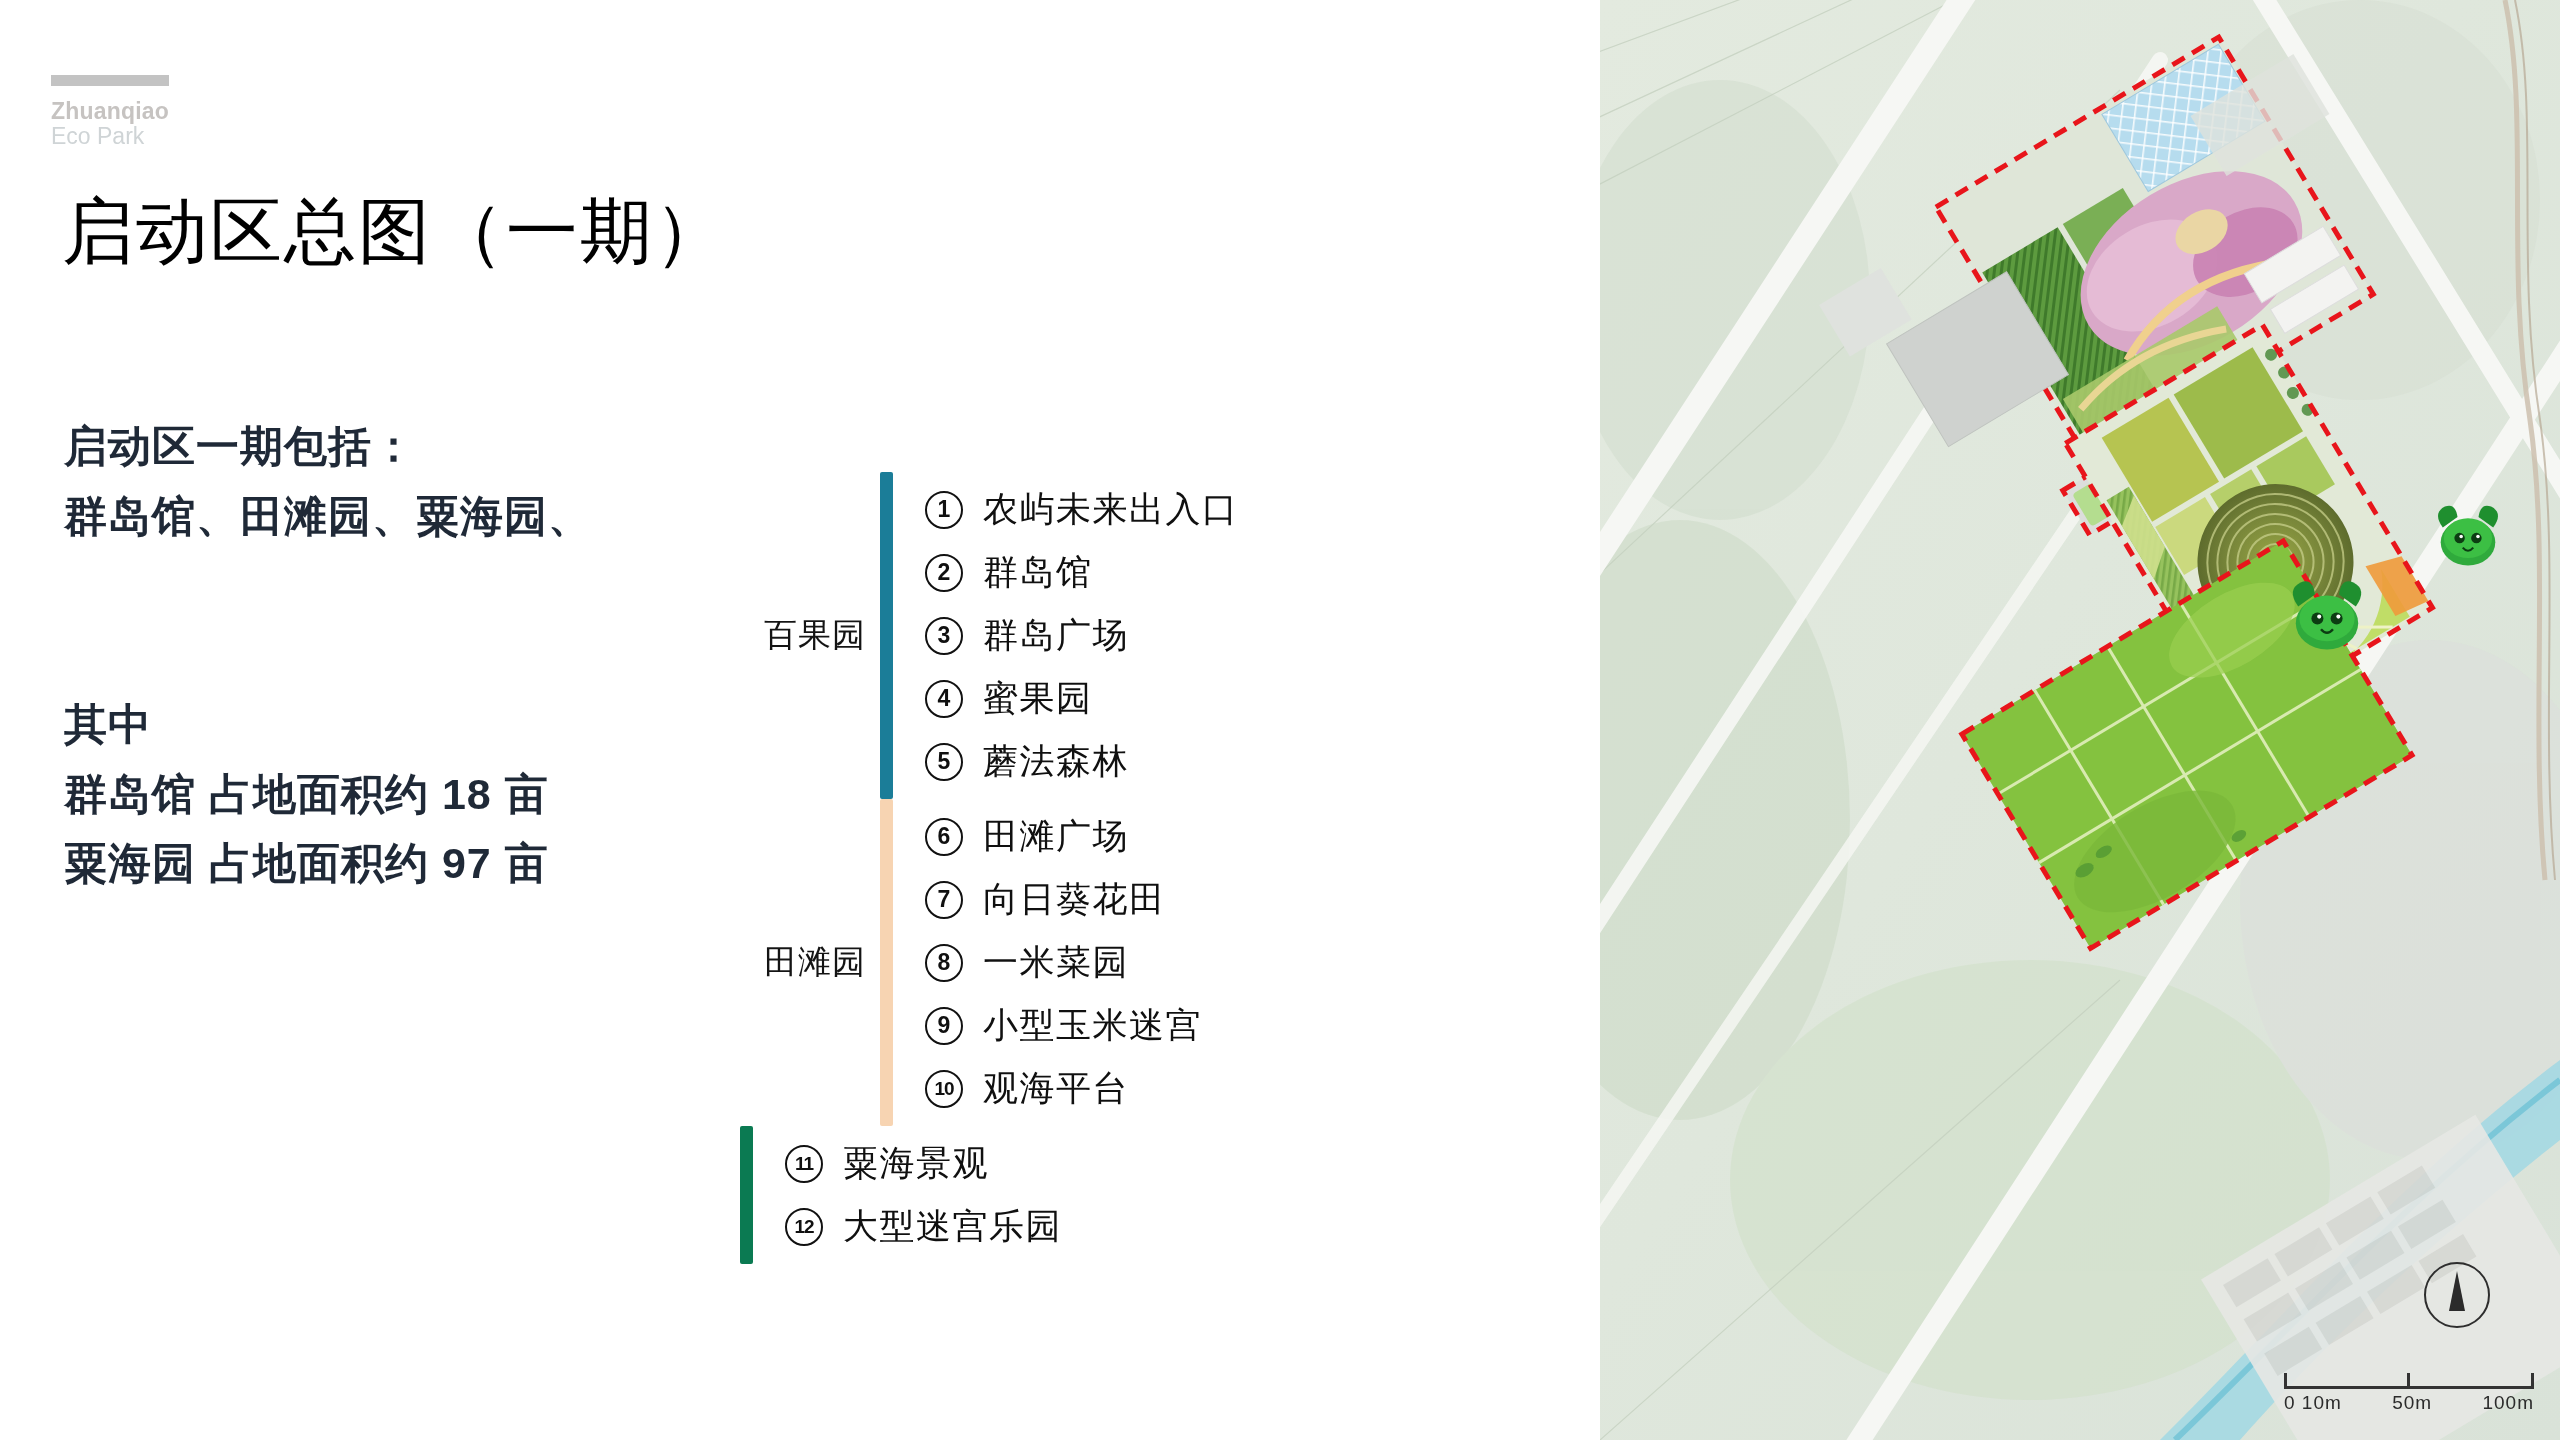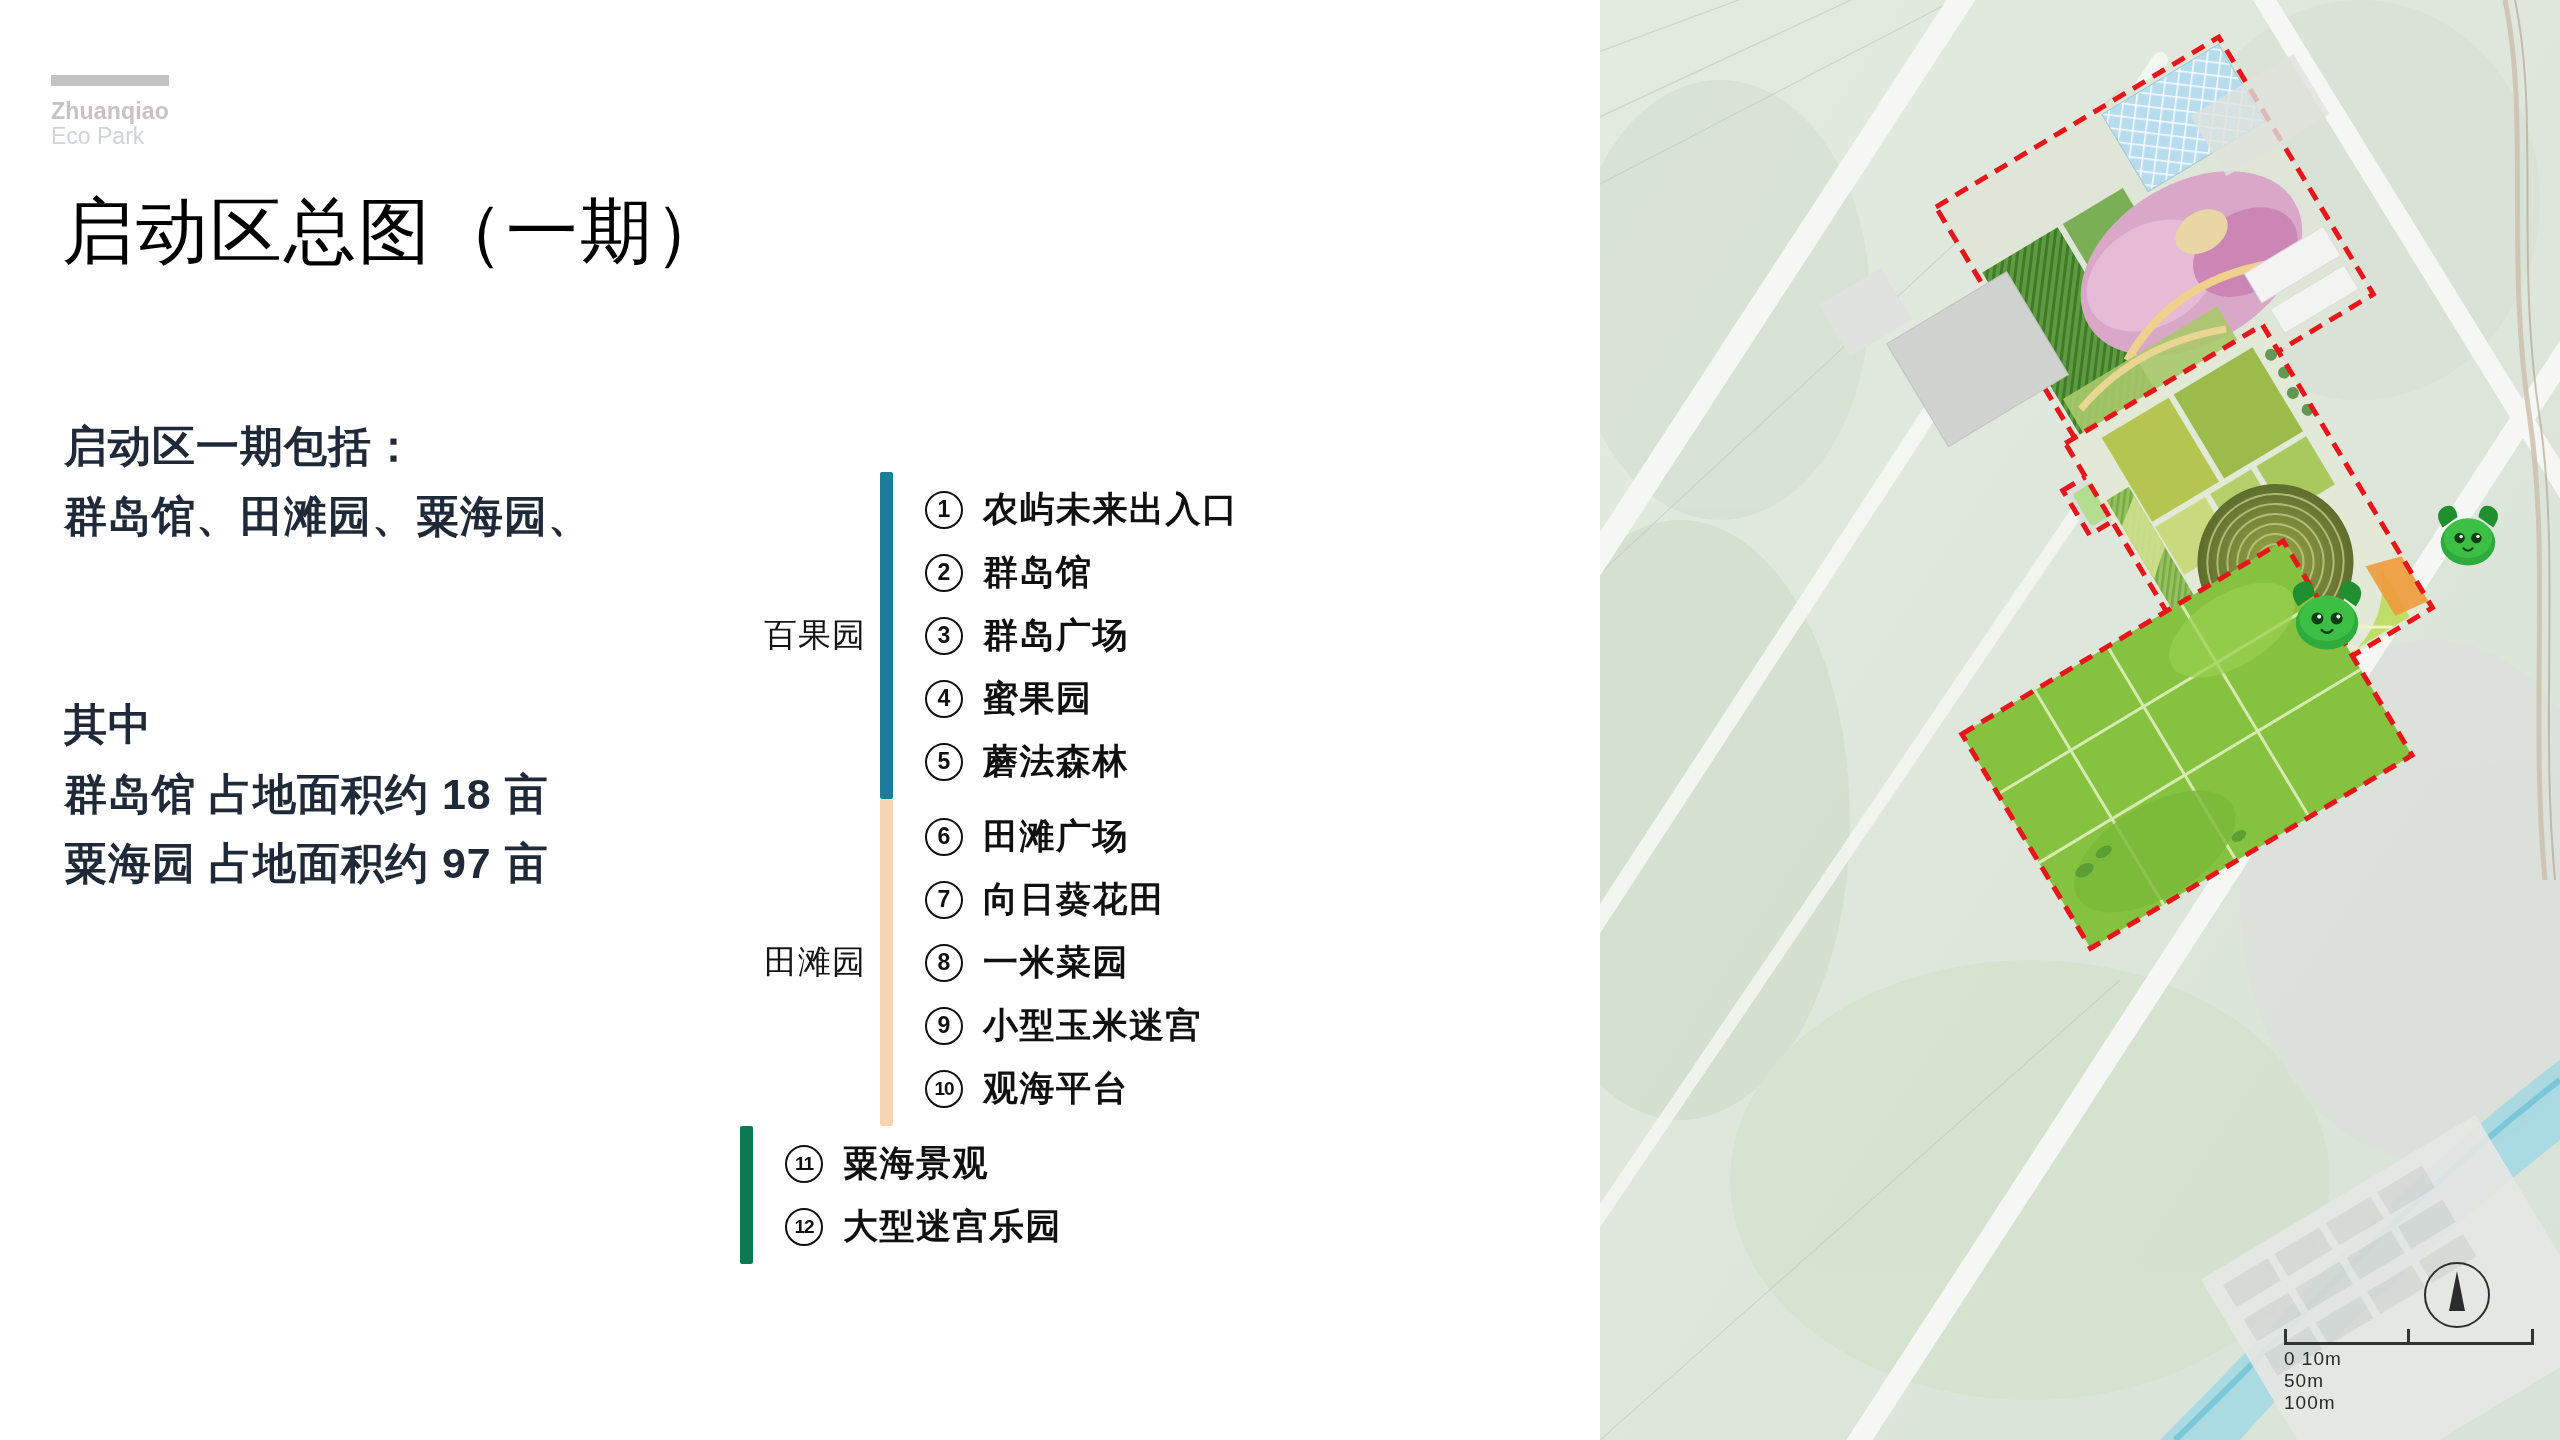--- a/index.html
+++ b/index.html
@@ -67,21 +67,21 @@
     font-size:25px;color:#101010;
   }
   .circ{
     display:inline-flex;align-items:center;justify-content:center;
     width:38px;height:38px;border:2.6px solid #111;border-radius:50%;
     font-size:23px;font-weight:bold;line-height:1;box-sizing:border-box;
     font-family:"Liberation Sans",sans-serif;
   }
   .circ.two{font-size:19px;letter-spacing:-1px;}
   .lg-text{
-    margin-left:14px;font-size:35px;font-weight:bold;color:#101010;
+    margin-left:14px;font-size:35px;font-weight:normal;color:#101010;
     letter-spacing:1.5px;white-space:nowrap;
   }
 
   
   .map{
     position:absolute;left:1600px;top:0;width:960px;height:1440px;
     overflow:hidden;background:#e9eee8;
   }
   .map svg{display:block;width:960px;height:1440px;}
 
@@ -94,21 +94,21 @@
     position:absolute;right:26px;bottom:26px;width:250px;color:#2b2b2b;
     font-family:"Liberation Sans",sans-serif;
   }
   .sb-line{position:relative;height:22px;border-bottom:3px solid #333;}
   .sb-line:before,.sb-line:after,.sb-line i{
     content:"";position:absolute;bottom:0;width:3px;height:13px;background:#333;
   }
   .sb-line:before{left:0;}
   .sb-line:after{right:0;}
   .sb-line i{left:49%;}
-  .sb-ticks{display:flex;justify-content:space-between;font-size:19px;margin-top:3px;letter-spacing:1px;flex-direction:column;}
+  .sb-ticks{display:flex;justify-content:space-between;font-size:19px;margin-top:3px;letter-spacing:1px;}
   .compass{
     position:absolute;right:70px;bottom:112px;width:62px;height:62px;
     border:2px solid #2e2e2e;border-radius:50%;
   }
   .compass:before{
     content:"";position:absolute;left:50%;top:7px;width:0;height:0;
     transform:translateX(-50%);
     border-left:8px solid transparent;border-right:8px solid transparent;
     border-bottom:40px solid #2b2b2b;
   }

